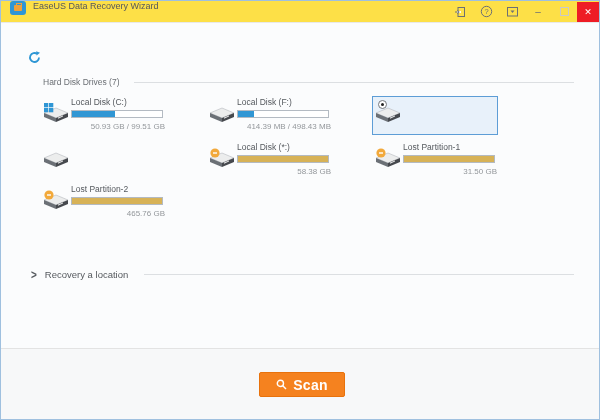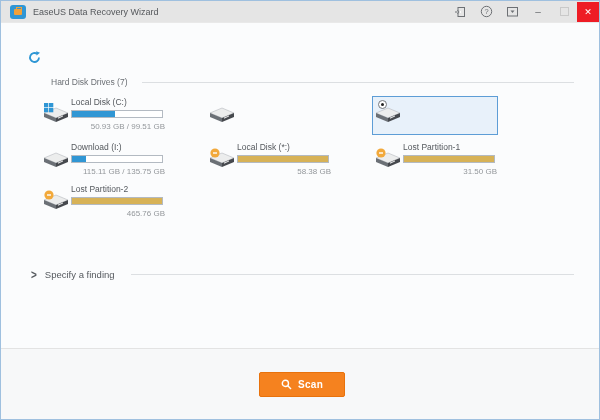--- a/index.html
+++ b/index.html
@@ -7,22 +7,22 @@
   body {
     font-family:"Liberation Sans", sans-serif;
     position:relative;
     background:#fbfcfd;
     border:1px solid #9fc0df;
     overflow:hidden;
   }
   
   .titlebar {
     position:absolute; left:0; top:0; right:0; height:22px;
-    background:#e5e5e5; border-bottom:1px solid #e9e9e9;
-    display:flex; align-items:center;
+    background:#fde047; border-bottom:1px solid #e9e9e9;
+    display:flex; 
   }
   .app-icon {
     width:16px; height:14px; margin-left:9px; border-radius:3px;
     background:#2f96d5; display:flex; align-items:center; justify-content:center;
     flex:0 0 auto;
   }
   .app-icon .case { width:8px; height:6px; background:#f0a13a; border-radius:1px; position:relative; }
   .app-icon .case:before { content:""; position:absolute; left:2px; top:-2px; width:4px; height:2px; border:1px solid #f0a13a; border-bottom:none; }
   .win-title { font-size:9px; color:#55585c; margin-left:7px; }
   .tb-right { margin-left:auto; display:flex; align-items:center; height:100%; }
@@ -32,21 +32,21 @@
   .max-btn { color:#c9c9c9; font-size:8px; }
   .close-btn {
     width:22px; height:20px; margin-top:1px; background:#ee1c25; color:#fff;
     display:flex; align-items:center; justify-content:center; font-size:9px;
   }
   
   .heading-row { position:absolute; left:17px; top:50px; display:flex; align-items:center; }
   .heading { font-size:11.5px; font-weight:bold; color:#3b3e42; letter-spacing:0.2px; }
   .refresh { margin-left:10px; display:flex; }
   
-  .sec-row { position:absolute; left:50px; top:76px; right:25px; display:flex; align-items:center; }
+  .sec-row { position:absolute; left:42px; top:76px; right:25px; display:flex; align-items:center; }
   .sec-label { font-size:8.5px; color:#6b6f74; white-space:nowrap; }
   .sec-line { flex:1; height:1px; background:#dcdfe2; margin-left:14px; }
   
   .selected-card {
     position:absolute; left:371px; top:95px; width:126px; height:39px;
     background:#e8f1fa; border:1px solid #5d9dd6;
   }
   .radio {
     position:absolute; left:5px; top:3px; width:9px; height:9px;
     border:1px solid #75797e; border-radius:50%; background:#fff;
@@ -71,21 +71,21 @@
   .footer {
     position:absolute; left:0; right:0; bottom:0; top:347px;
     background:#f7f8f9; border-top:1px solid #e3e3e3;
   }
   .footer:before { content:""; position:absolute; left:15px; right:15px; top:-1px; }
   .scan-btn {
     position:absolute; left:258px; top:23px; width:86px; height:25px;
     background:#f5821f; border:1px solid #e8720c; border-radius:2px;
     display:flex; align-items:center; justify-content:center; cursor:pointer;
   }
-  .scan-btn span { color:#fff; font-size:10px; font-weight:bold; margin-left:6px; letter-spacing:0.3px; }
+  .scan-btn span { color:#fff; font-size:14px; font-weight:bold; margin-left:6px; letter-spacing:0.3px; }
 </style>
 </head>
 <body>
 
 <div class="titlebar">
   <div class="app-icon">
       <div class="case"></div>
     </div>
   <div class="win-title">EaseUS Data Recovery Wizard</div>
   <div class="tb-right">
@@ -171,20 +171,27 @@
         <rect x="1" y="0" width="4.3" height="4.3" fill="#2f96d5"></rect>
         <rect x="6" y="0" width="4.3" height="4.3" fill="#2f96d5"></rect>
         <rect x="1" y="5" width="4.3" height="4.3" fill="#2f96d5"></rect>
         <rect x="6" y="5" width="4.3" height="4.3" fill="#2f96d5"></rect>
       </g>
       <g class="badge-lost">
         <circle cx="6" cy="5" r="4.6" fill="#f2a93b"></circle>
         <rect x="4" y="4.3" width="4" height="1.4" fill="#fff"></rect>
       </g>
     </svg>
+    <div class="content">
+      <div class="drive-label">Local Disk (F:)</div>
+      <div class="bar">
+        <div class="bar-fill" style="width: 18%; background: rgb(48, 150, 212);"></div>
+      </div>
+      <div class="drive-size">414.39 MB / 498.43 MB</div>
+    </div>
   </div>
 <div class="cell icon-plain" style="left:374px;top:96px">
     <svg class="drive-icon" width="26" height="24" viewBox="0 0 26 24">
       <polygon points="1,10 13,5 25,10 13,15" fill="#eceded" stroke="#b5b9bd" stroke-width="0.6"></polygon>
       <polygon points="1,10 13,15 13,19 1,14" fill="#6b7076"></polygon>
       <polygon points="13,15 25,10 25,14 13,19" fill="#46494e"></polygon>
       <polygon points="15,14.6 20,12.5 20,13.6 15,15.7" fill="#ffffff" opacity="0.85"></polygon>
       <g class="badge-win">
         <rect x="1" y="0" width="4.3" height="4.3" fill="#2f96d5"></rect>
         <rect x="6" y="0" width="4.3" height="4.3" fill="#2f96d5"></rect>
@@ -207,27 +214,20 @@
         <rect x="1" y="0" width="4.3" height="4.3" fill="#2f96d5"></rect>
         <rect x="6" y="0" width="4.3" height="4.3" fill="#2f96d5"></rect>
         <rect x="1" y="5" width="4.3" height="4.3" fill="#2f96d5"></rect>
         <rect x="6" y="5" width="4.3" height="4.3" fill="#2f96d5"></rect>
       </g>
       <g class="badge-lost">
         <circle cx="6" cy="5" r="4.6" fill="#f2a93b"></circle>
         <rect x="4" y="4.3" width="4" height="1.4" fill="#fff"></rect>
       </g>
     </svg>
-    <div class="content">
-      <div class="drive-label">Download (I:)</div>
-      <div class="bar">
-        <div class="bar-fill" style="width: 16%; background: rgb(48, 150, 212);"></div>
-      </div>
-      <div class="drive-size">115.11 GB / 135.75 GB</div>
-    </div>
   </div>
 <div class="cell icon-lost" style="left:208px;top:141px">
     <svg class="drive-icon" width="26" height="24" viewBox="0 0 26 24">
       <polygon points="1,10 13,5 25,10 13,15" fill="#eceded" stroke="#b5b9bd" stroke-width="0.6"></polygon>
       <polygon points="1,10 13,15 13,19 1,14" fill="#6b7076"></polygon>
       <polygon points="13,15 25,10 25,14 13,19" fill="#46494e"></polygon>
       <polygon points="15,14.6 20,12.5 20,13.6 15,15.7" fill="#ffffff" opacity="0.85"></polygon>
       <g class="badge-win">
         <rect x="1" y="0" width="4.3" height="4.3" fill="#2f96d5"></rect>
         <rect x="6" y="0" width="4.3" height="4.3" fill="#2f96d5"></rect>
@@ -293,21 +293,21 @@
       <div class="drive-label">Lost Partition-2</div>
       <div class="bar">
         <div class="bar-fill" style="width: 100%; background: rgb(215, 178, 87);"></div>
       </div>
       <div class="drive-size">465.76 GB</div>
     </div>
   </div>
 
 <div class="specify-row">
   <div class="chevron">&gt;</div>
-  <div class="specify-label">Specify a finding</div>
+  <div class="specify-label">Recovery a location</div>
   <div class="specify-line"></div>
 </div>
 
 <div class="footer">
   <div class="scan-btn">
     <svg width="11" height="11" viewBox="0 0 11 11">
         <circle cx="4.4" cy="4.4" r="3.1" fill="none" stroke="#fff" stroke-width="1.4"></circle>
         <line x1="6.8" y1="6.8" x2="10" y2="10" stroke="#fff" stroke-width="1.4"></line>
       </svg>
     <span>Scan</span>

